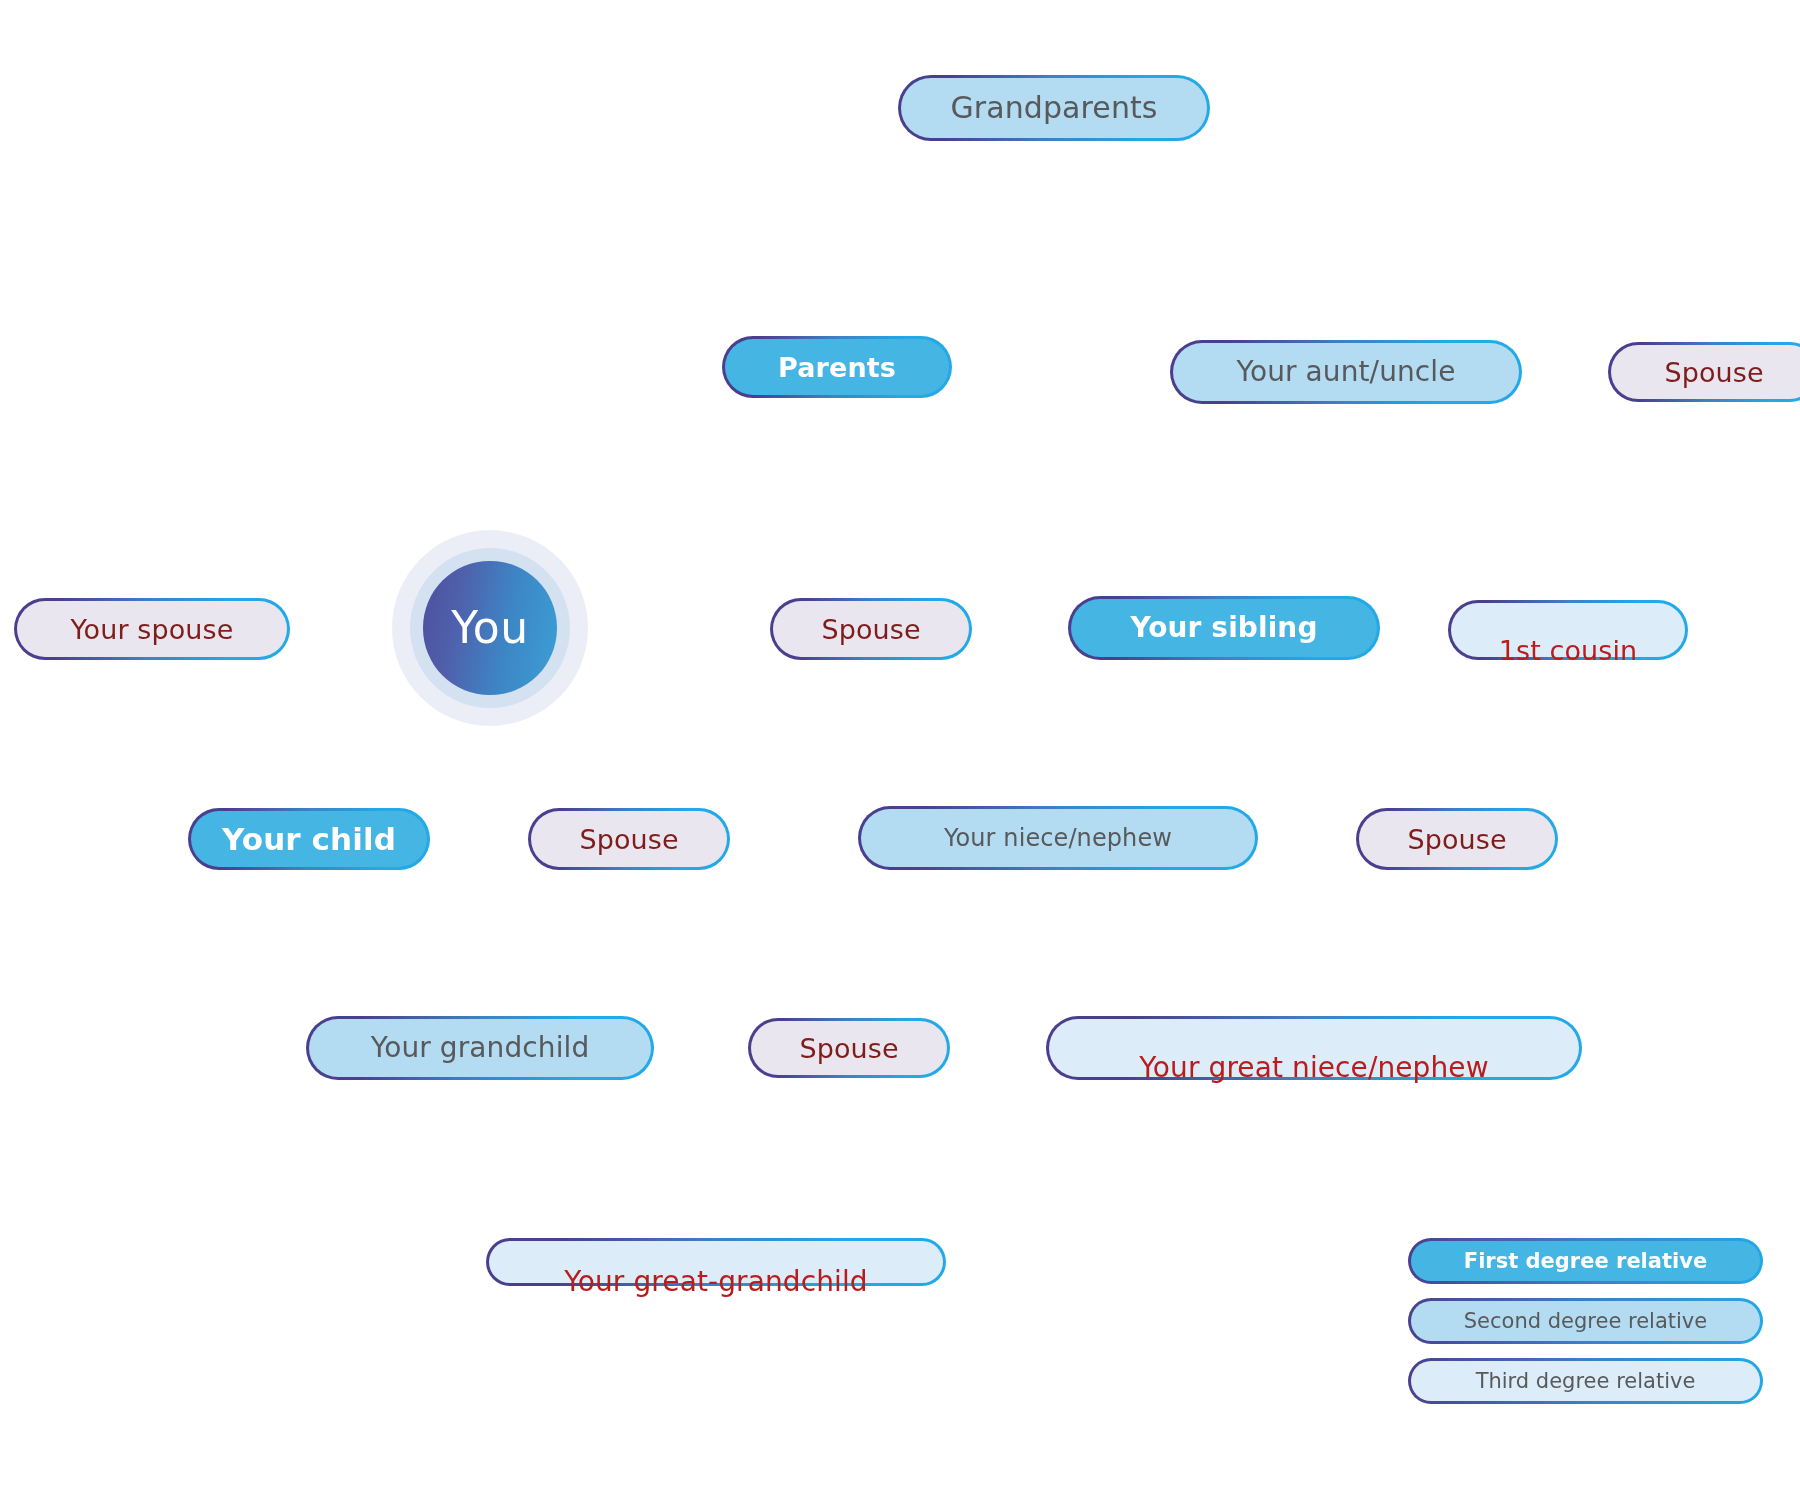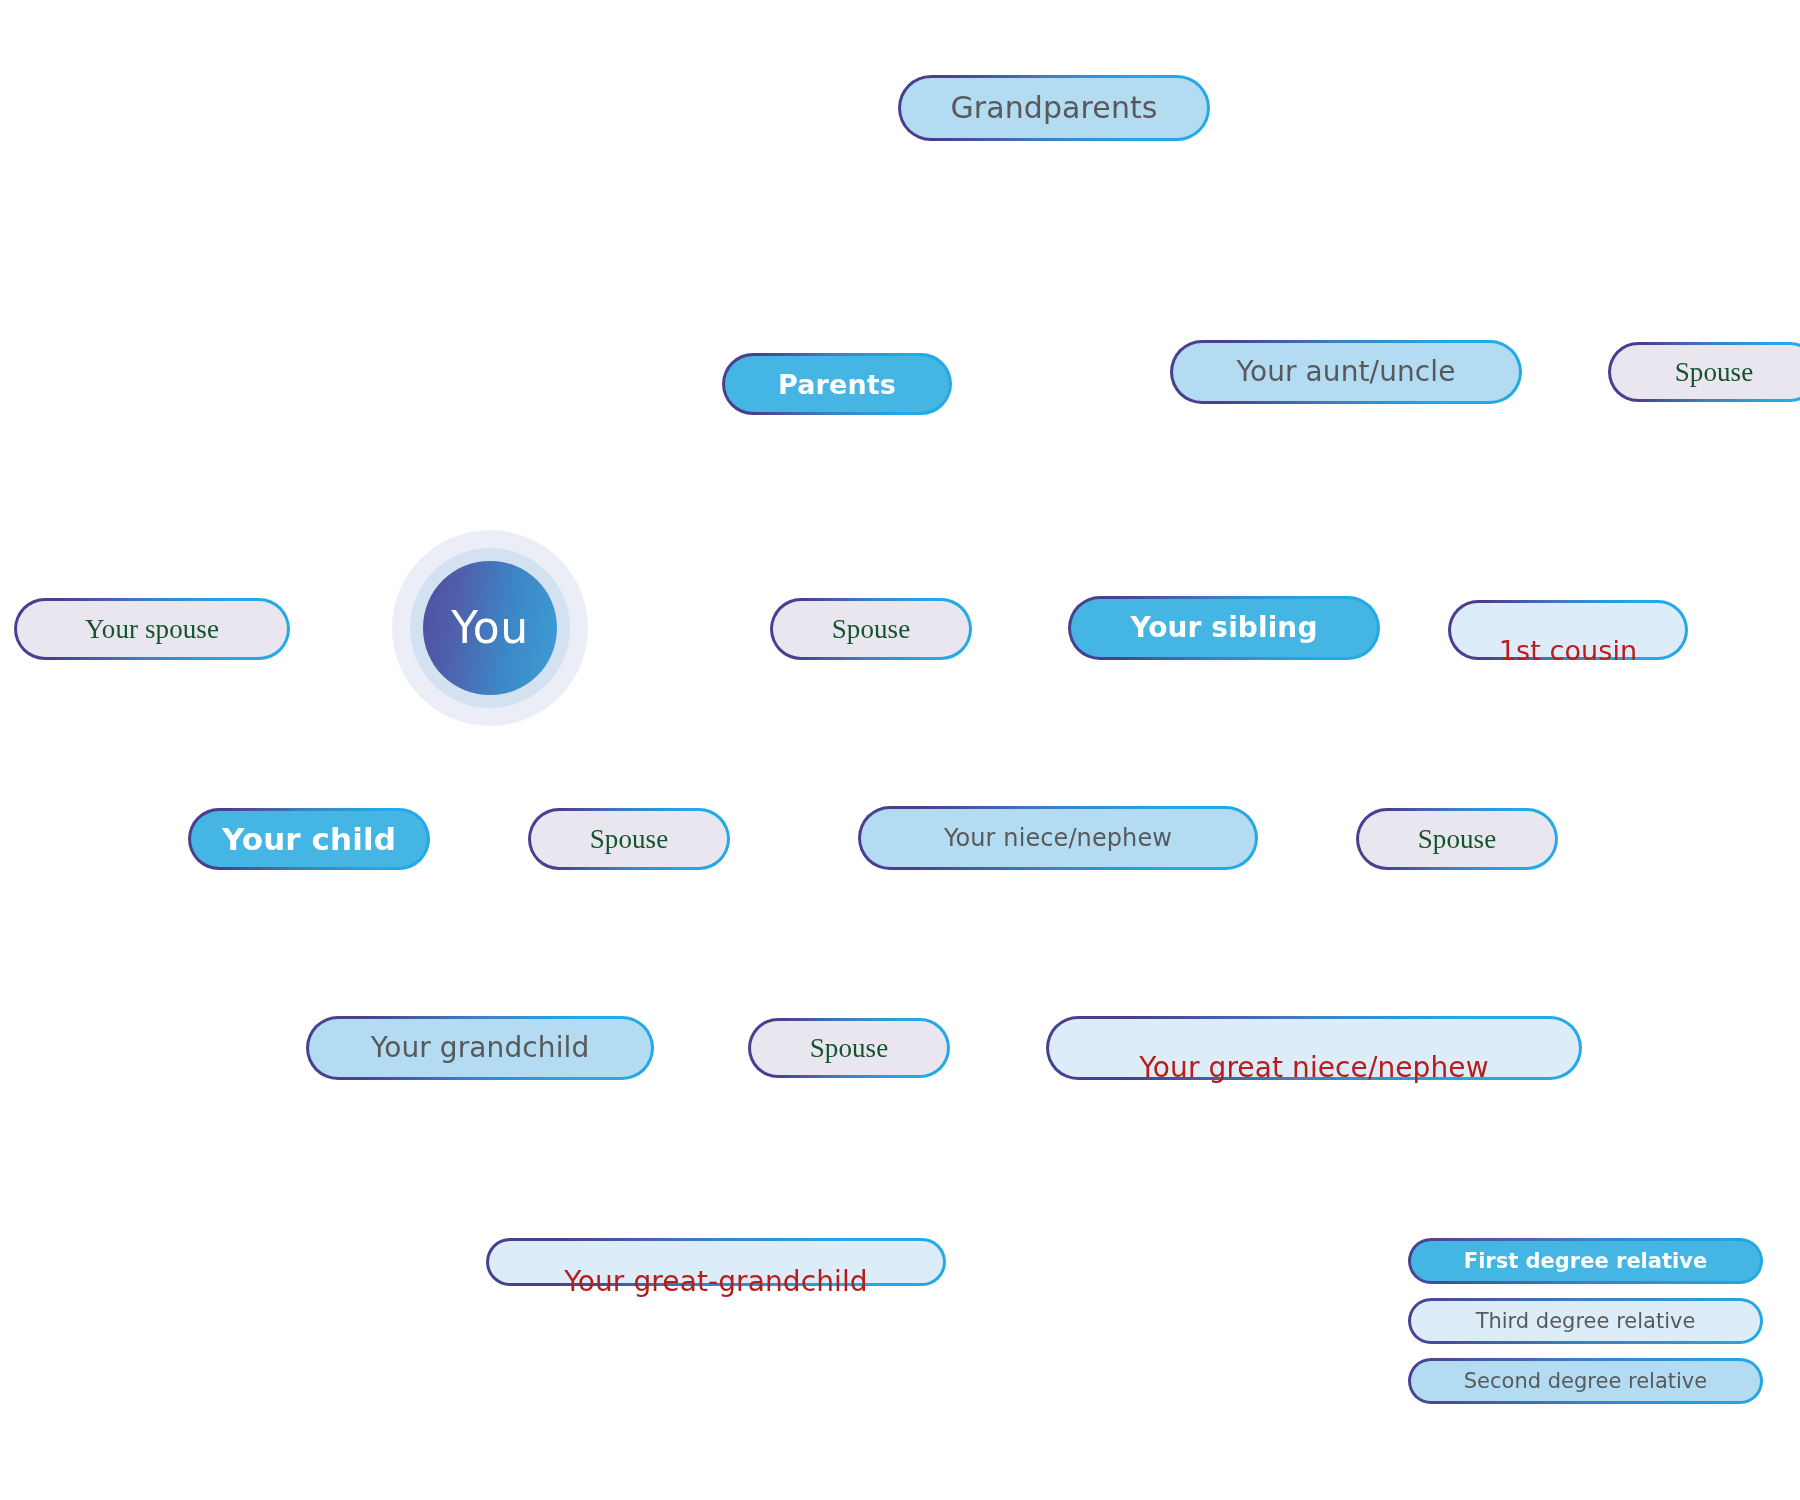--- a/index.html
+++ b/index.html
@@ -54,21 +54,21 @@
     align-items: center;
     justify-content: center;
   }
   .deg1 > .inner { background: #45b5e3; }
   .deg1 .nlabel { color: #ffffff; font-weight: bold; }
   .deg2 > .inner { background: #b3dcf2; }
   .deg2 .nlabel { color: #58595b; }
   .deg3 > .inner { background: #dcedf9; }
   .deg3 .nlabel { color: #b91c1c; margin-top: 40px; }
   .spouse > .inner { background: #e9e6ef; }
-  .spouse .nlabel { color: #14532d; font-family: Liberation Serif, serif; }
+  .spouse .nlabel { color: #7f1d1d; }
 
   
   #you-node {
     position: absolute;
     border-radius: 50%;
     display: flex;
     align-items: center;
     justify-content: center;
   }
   #you-halo2 {
@@ -187,21 +187,21 @@
     <path d="M652,1048 L750,1048" stroke="url(#ghorz)" stroke-width="6" fill="none"></path>
     <path d="M700,1048 L700,1258" stroke="url(#gvert2)" stroke-width="6" fill="none"></path>
   </svg>
 
   <div class="node pill deg2" style="left:898px; top:75px; width:312px; height:66px; font-size:30px;">
     <div class="inner">
       <span class="nlabel">Grandparents</span>
     </div>
   </div>
 
-  <div class="node pill deg1" style="left:722px; top:336px; width:230px; height:62px; font-size:27px;margin-top:17px;">
+  <div class="node pill deg1" style="left:722px; top:336px; width:230px; height:62px; font-size:27px;">
     <div class="inner">
       <span class="nlabel">Parents</span>
     </div>
   </div>
 
   <div class="node pill deg2" style="left:1170px; top:340px; width:352px; height:64px; font-size:28px;">
     <div class="inner">
       <span class="nlabel">Your aunt/uncle</span>
     </div>
   </div>
@@ -291,25 +291,25 @@
       <span class="nlabel">Your great-grandchild</span>
     </div>
   </div>
 
   <div id="legend">
     <div class="legend-pill deg1">
       <div class="inner">
         <span>First degree relative</span>
       </div>
     </div>
+    <div class="legend-pill deg2">
+      <div class="inner">
+        <span>Second degree relative</span>
+      </div>
+    </div>
     <div class="legend-pill deg3">
       <div class="inner">
         <span>Third degree relative</span>
       </div>
     </div>
-    <div class="legend-pill deg2">
-      <div class="inner">
-        <span>Second degree relative</span>
-      </div>
-    </div>
   </div>
 
 </div>
 
 </body></html>

